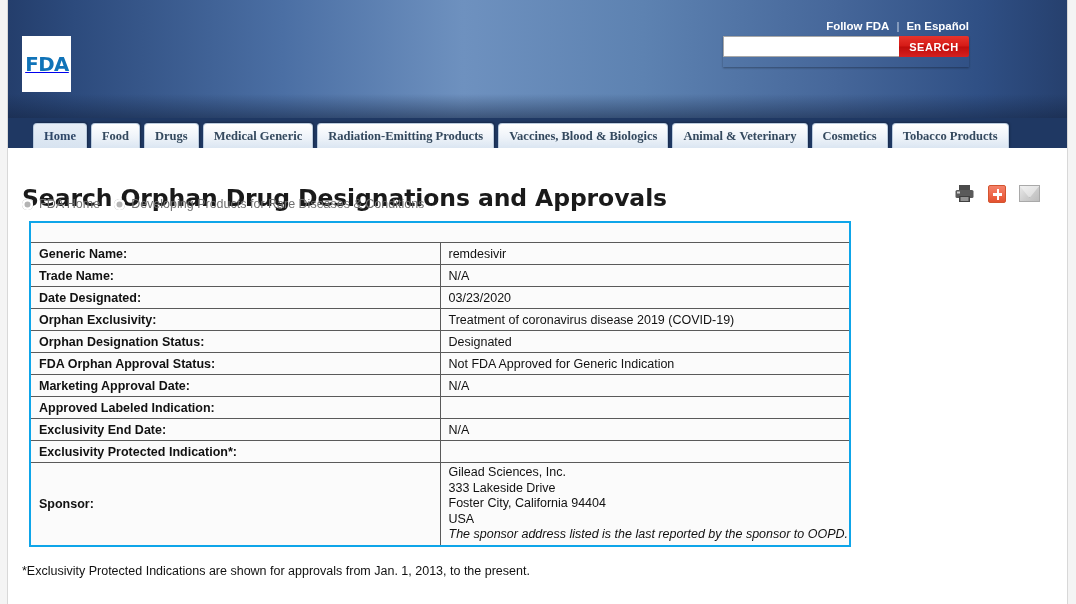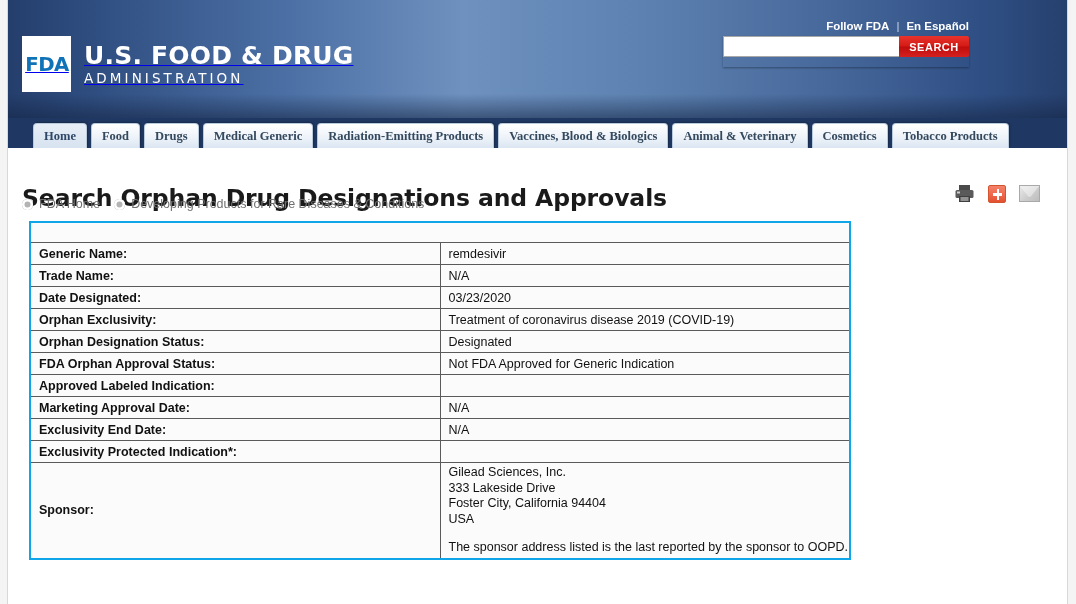--- a/index.html
+++ b/index.html
@@ -327,21 +327,21 @@
     font-weight: bold;
     vertical-align: middle;
   }
   td.sponsor-val {
     vertical-align: top;
     padding-top: 5px;
     padding-bottom: 6px;
     line-height: 15.5px;
   }
   .sponsor-note {
-    margin-top: 13px;
+    font-style: italic;
   }
 
   .footnote {
     position: absolute;
     left: 13px;
     top: 416px;
     font-family: "Liberation Sans", sans-serif;
     font-size: 12.5px;
     color: #111111;
   }
@@ -352,24 +352,20 @@
 <div id="page">
 
   <div class="gutter-left"></div>
   <div class="gutter-right"></div>
 
   <div class="masthead">
 
     <a class="brand" href="#">
       <span class="fda-mark">
         <span class="fda-mark-text">FDA</span>
-      </span>
-      <span class="brand-words">
-        <span class="brand-line1">U.S. FOOD &amp; DRUG</span>
-        <span class="brand-line2" style="display:block;">ADMINISTRATION</span>
       </span>
     </a>
 
     <div class="util">
       <a href="#">Follow FDA</a>
       <span class="sep">|</span>
       <a href="#">En Español</a>
     </div>
 
     <div class="searchbox">
@@ -444,26 +440,26 @@
         </tr>
         <tr>
           <td class="lbl">Orphan Designation Status:</td>
           <td class="val">Designated</td>
         </tr>
         <tr>
           <td class="lbl">FDA Orphan Approval Status:</td>
           <td class="val">Not FDA Approved for Generic Indication</td>
         </tr>
         <tr>
+          <td class="lbl">Marketing Approval Date:</td>
+          <td class="val">N/A</td>
+        </tr>
+        <tr>
           <td class="lbl">Approved Labeled Indication:</td>
           <td class="val"></td>
-        </tr>
-        <tr>
-          <td class="lbl">Marketing Approval Date:</td>
-          <td class="val">N/A</td>
         </tr>
         <tr>
           <td class="lbl">Exclusivity End Date:</td>
           <td class="val">N/A</td>
         </tr>
         <tr>
           <td class="lbl">Exclusivity Protected Indication*:</td>
           <td class="val"></td>
         </tr>
 
@@ -473,14 +469,15 @@
             <div>Gilead Sciences, Inc.</div>
             <div>333 Lakeside Drive</div>
             <div>Foster City, California 94404</div>
             <div>USA</div>
             <div class="sponsor-note">The sponsor address listed is the last reported by the sponsor to OOPD.</div>
           </td>
         </tr>
       </tbody>
     </table>
 
+    <div class="footnote">*Exclusivity Protected Indications are shown for approvals from Jan. 1, 2013, to the present.</div>
   </div>
 </div>
 
 </body></html>

